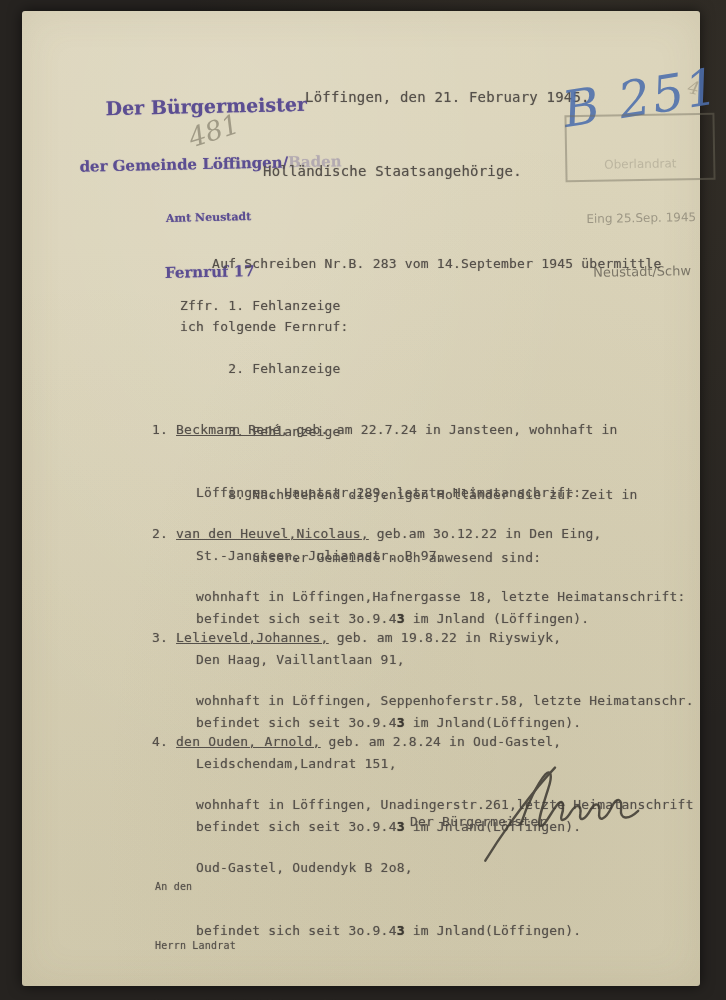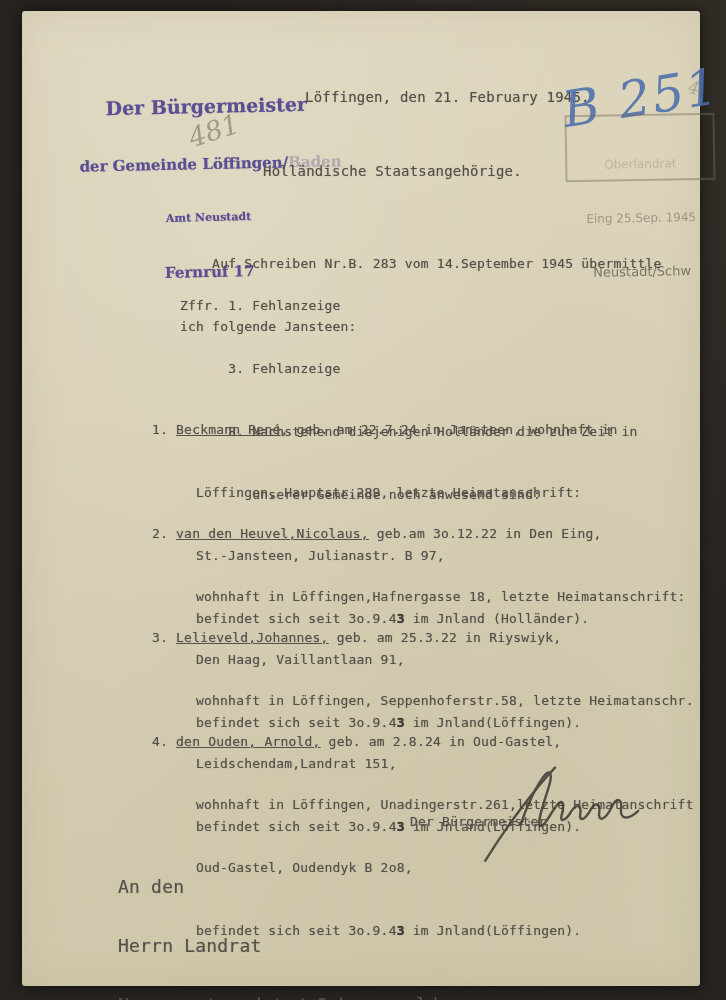--- a/index.html
+++ b/index.html
@@ -63,21 +63,21 @@
   #receipt-stamp .s1{opacity:0.28;}
   #receipt-stamp .s2{opacity:0.55;}
   #receipt-stamp .s3{opacity:0.85;font-size:13px;}
   .body-line{font-size:13px;line-height:21px;}
   .u{text-decoration:underline;}
   .ovr{font-weight:bold;color:#3e3a33;text-shadow:0 0 1px #3e3a33;}
   .entry .cont{margin-left:44px;}
   #signature-svg{position:absolute;left:438px;top:752px;transform:rotate(-4deg);}
   #closing-typed{left:388px;top:800px;}
   #recipient{left:96px;top:827px;}
-  #recipient div{font-size:18px;line-height:21px;}
+  #recipient div{font-size:10px;line-height:21px;margin-left:37px;}
 </style>
 </head>
 <body>
 
 <div id="scan-bg"></div>
 
 <div id="paper">
 
   <div class="abs" id="letterhead">
     <div class="lh1">Der Bürgermeister</div>
@@ -97,46 +97,47 @@
   <div class="abs" id="receipt-stamp">
     <div class="s1">Oberlandrat</div>
     <div class="s2">Eing 25.Sep. 1945</div>
     <div class="s3">Neustadt/Schw</div>
   </div>
 
   <div class="abs typed" style="left:241px;top:152px;font-size:14px;font-weight:normal;">Holländische Staatsangehörige.</div>
 
   <div class="abs typed body-line" style="left:158px;top:200px;">
     <div>    Auf Schreiben Nr.B. 283 vom 14.September 1945 übermittle</div>
-    <div>ich folgende Jansteen:</div>
+    <div>ich folgende Fernruf:</div>
   </div>
 
   <div class="abs typed body-line" style="left:158px;top:242px;">
     <div>Zffr. 1. Fehlanzeige</div>
+    <div>      2. Fehlanzeige</div>
     <div>      3. Fehlanzeige</div>
     <div>      8. Nachstehend diejenigen Holländer die zur Zeit in</div>
     <div>         unserer Gemeinde noch anwesend sind:</div>
   </div>
 
   <div class="abs typed body-line entry" style="left:130px;top:366px;">
     <div><span>1. </span><span class="u">Beckmann René</span><span>, geb. am 22.7.24 in Jansteen, wohnhaft in</span></div>
     <div class="cont">Löffingen, Hauptstr.289, letzte Heimatanschrift:</div>
     <div class="cont">St.-Jansteen, Julianastr. B 97,</div>
-    <div class="cont"><span>befindet sich seit 3o.9.4</span><span class="ovr">3</span><span> im Jnland (Holländer).</span></div>
+    <div class="cont"><span>befindet sich seit 3o.9.4</span><span class="ovr">3</span><span> im Jnland (Löffingen).</span></div>
   </div>
 
   <div class="abs typed body-line entry" style="left:130px;top:470px;">
     <div><span>2. </span><span class="u">van den Heuvel,Nicolaus,</span><span> geb.am 3o.12.22 in Den Eing,</span></div>
     <div class="cont">wohnhaft in Löffingen,Hafnergasse 18, letzte Heimatanschrift:</div>
     <div class="cont">Den Haag, Vaillantlaan 91,</div>
     <div class="cont"><span>befindet sich seit 3o.9.4</span><span class="ovr">3</span><span> im Jnland(Löffingen).</span></div>
   </div>
 
   <div class="abs typed body-line entry" style="left:130px;top:574px;">
-    <div><span>3. </span><span class="u">Lelieveld,Johannes,</span><span> geb. am 25.3.22 in Riyswiyk,</span></div>
+    <div><span>3. </span><span class="u">Lelieveld,Johannes,</span><span> geb. am 19.8.22 in Riyswiyk,</span></div>
     <div class="cont">wohnhaft in Löffingen, Seppenhoferstr.58, letzte Heimatanschr.</div>
     <div class="cont">Leidschendam,Landrat 151,</div>
     <div class="cont"><span>befindet sich seit 3o.9.4</span><span class="ovr">3</span><span> im Jnland(Löffingen).</span></div>
   </div>
 
   <div class="abs typed body-line entry" style="left:130px;top:678px;">
     <div><span>4. </span><span class="u">den Ouden, Arnold,</span><span> geb. am 2.8.24 in Oud-Gastel,</span></div>
     <div class="cont">wohnhaft in Löffingen, Unadingerstr.261,letzte Heimatanschrift</div>
     <div class="cont">Oud-Gastel, Oudendyk B 2o8,</div>
     <div class="cont"><span>befindet sich seit 3o.9.4</span><span class="ovr">3</span><span> im Jnland(Löffingen).</span></div>

